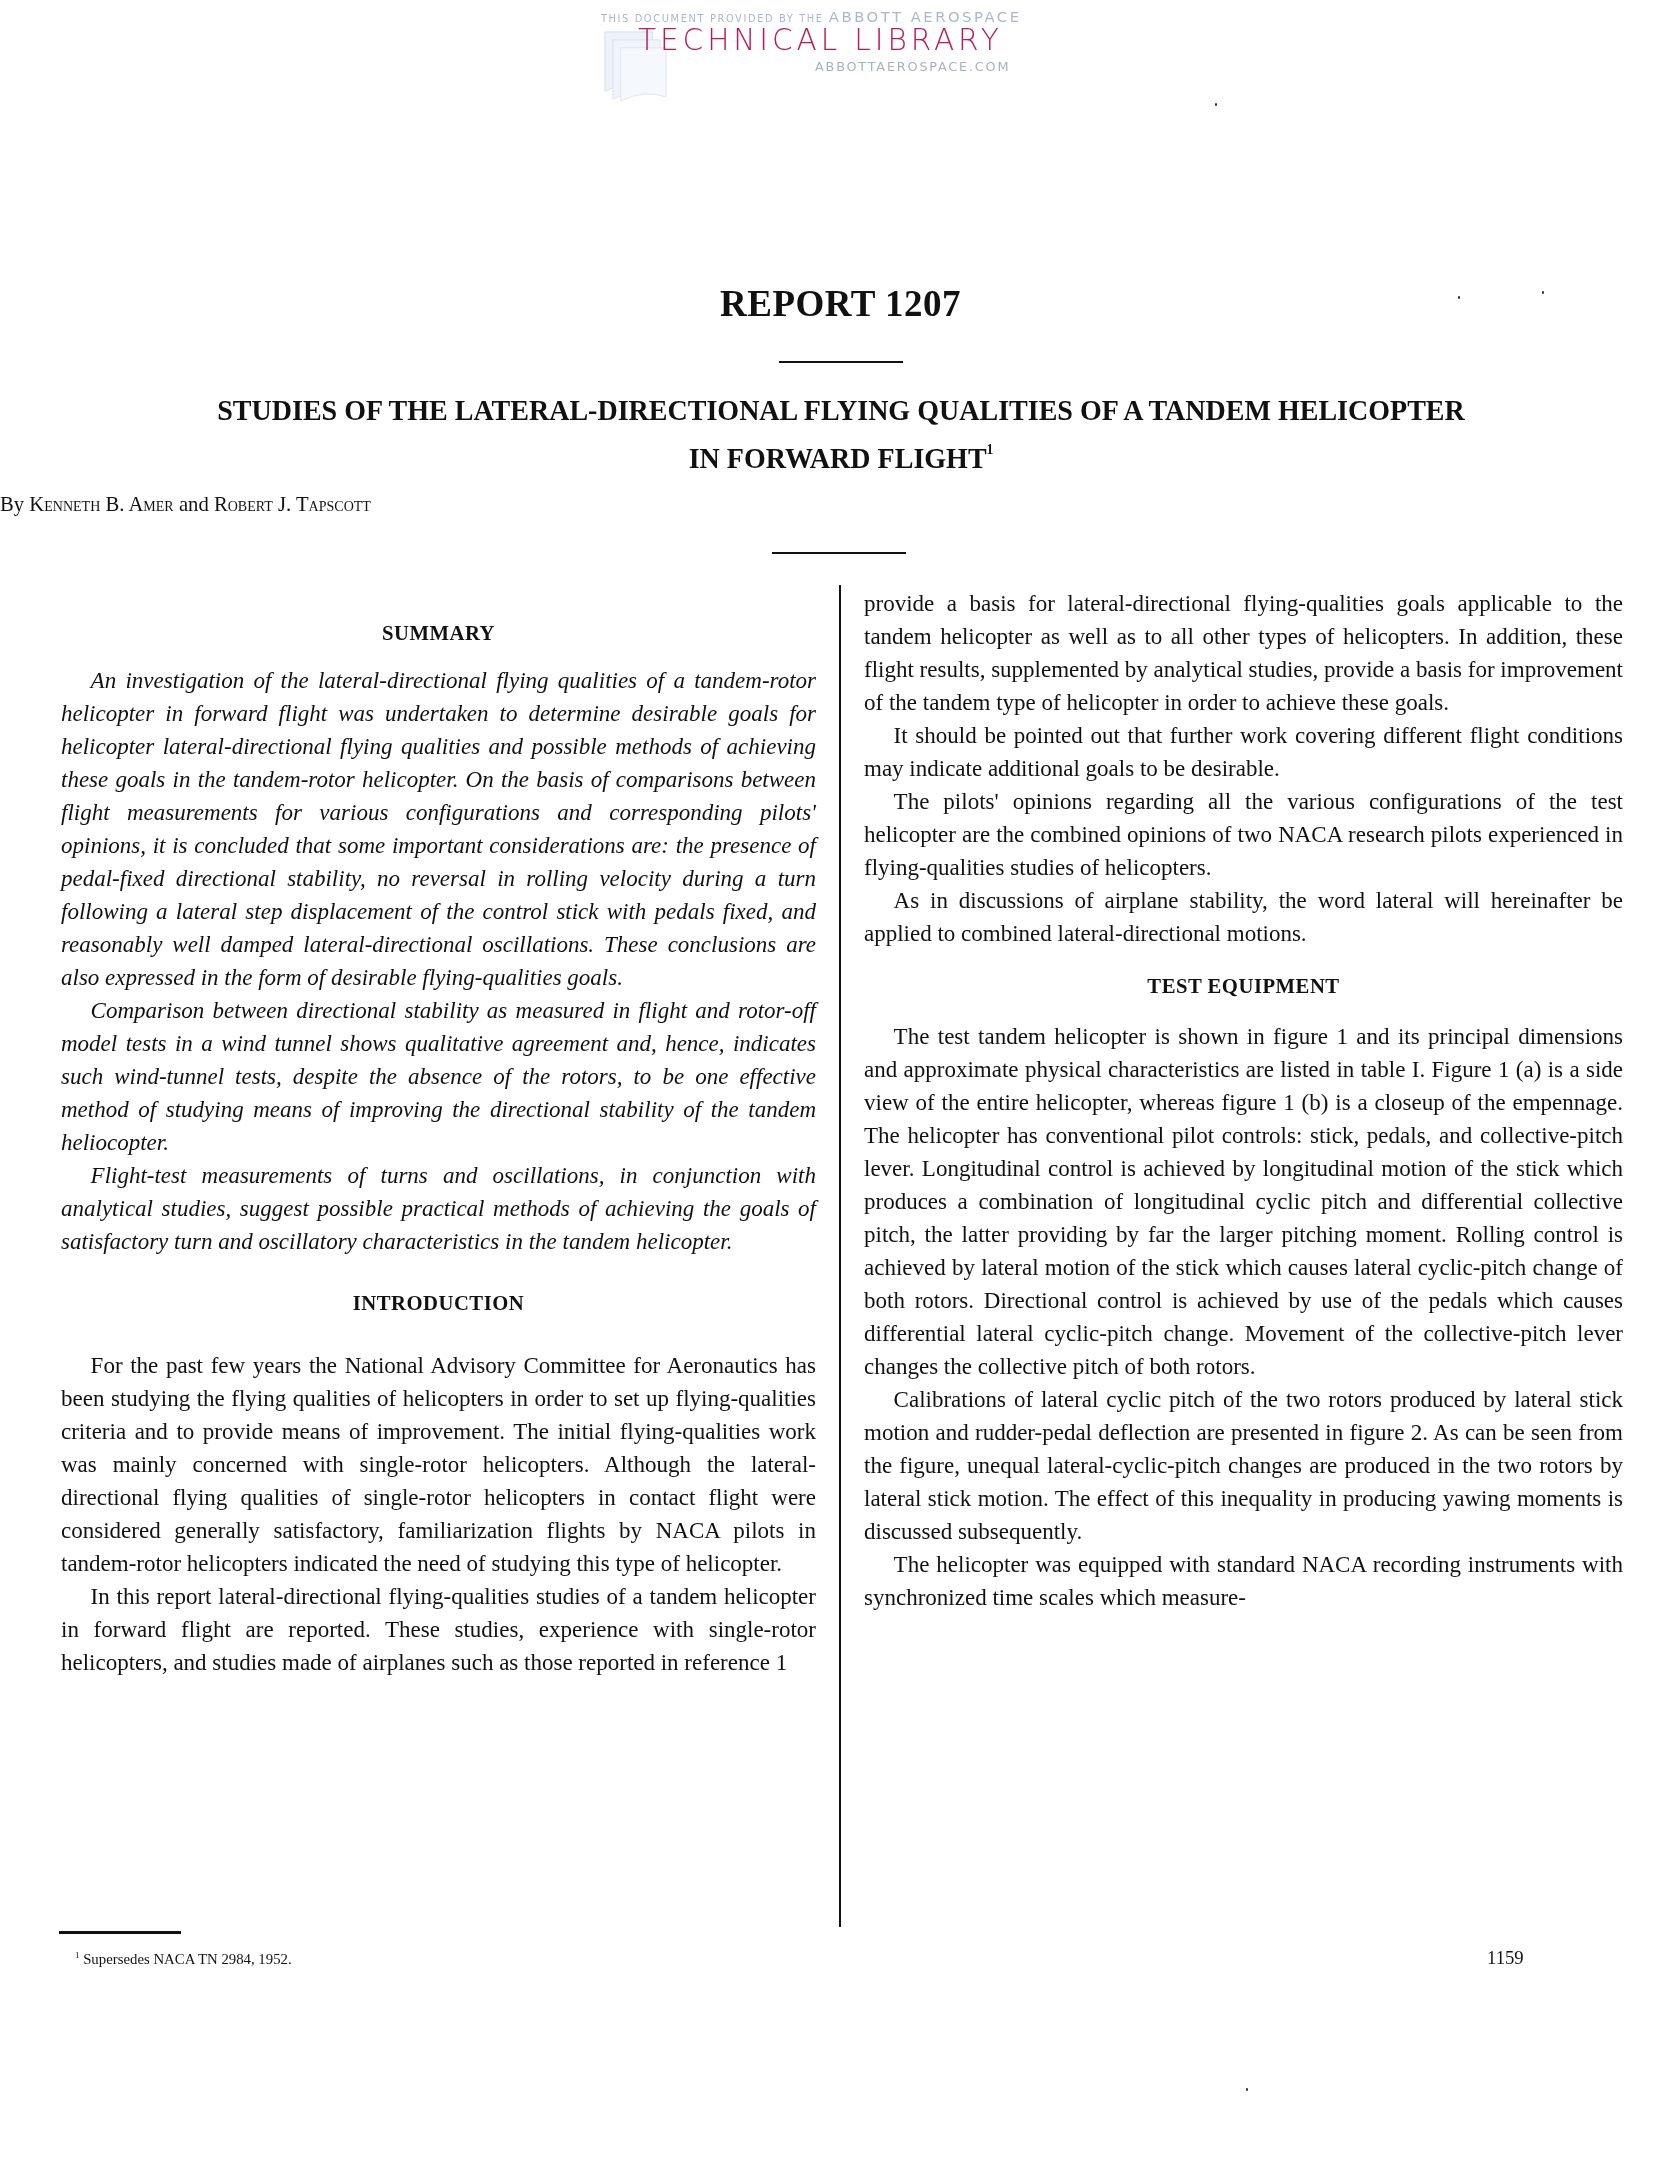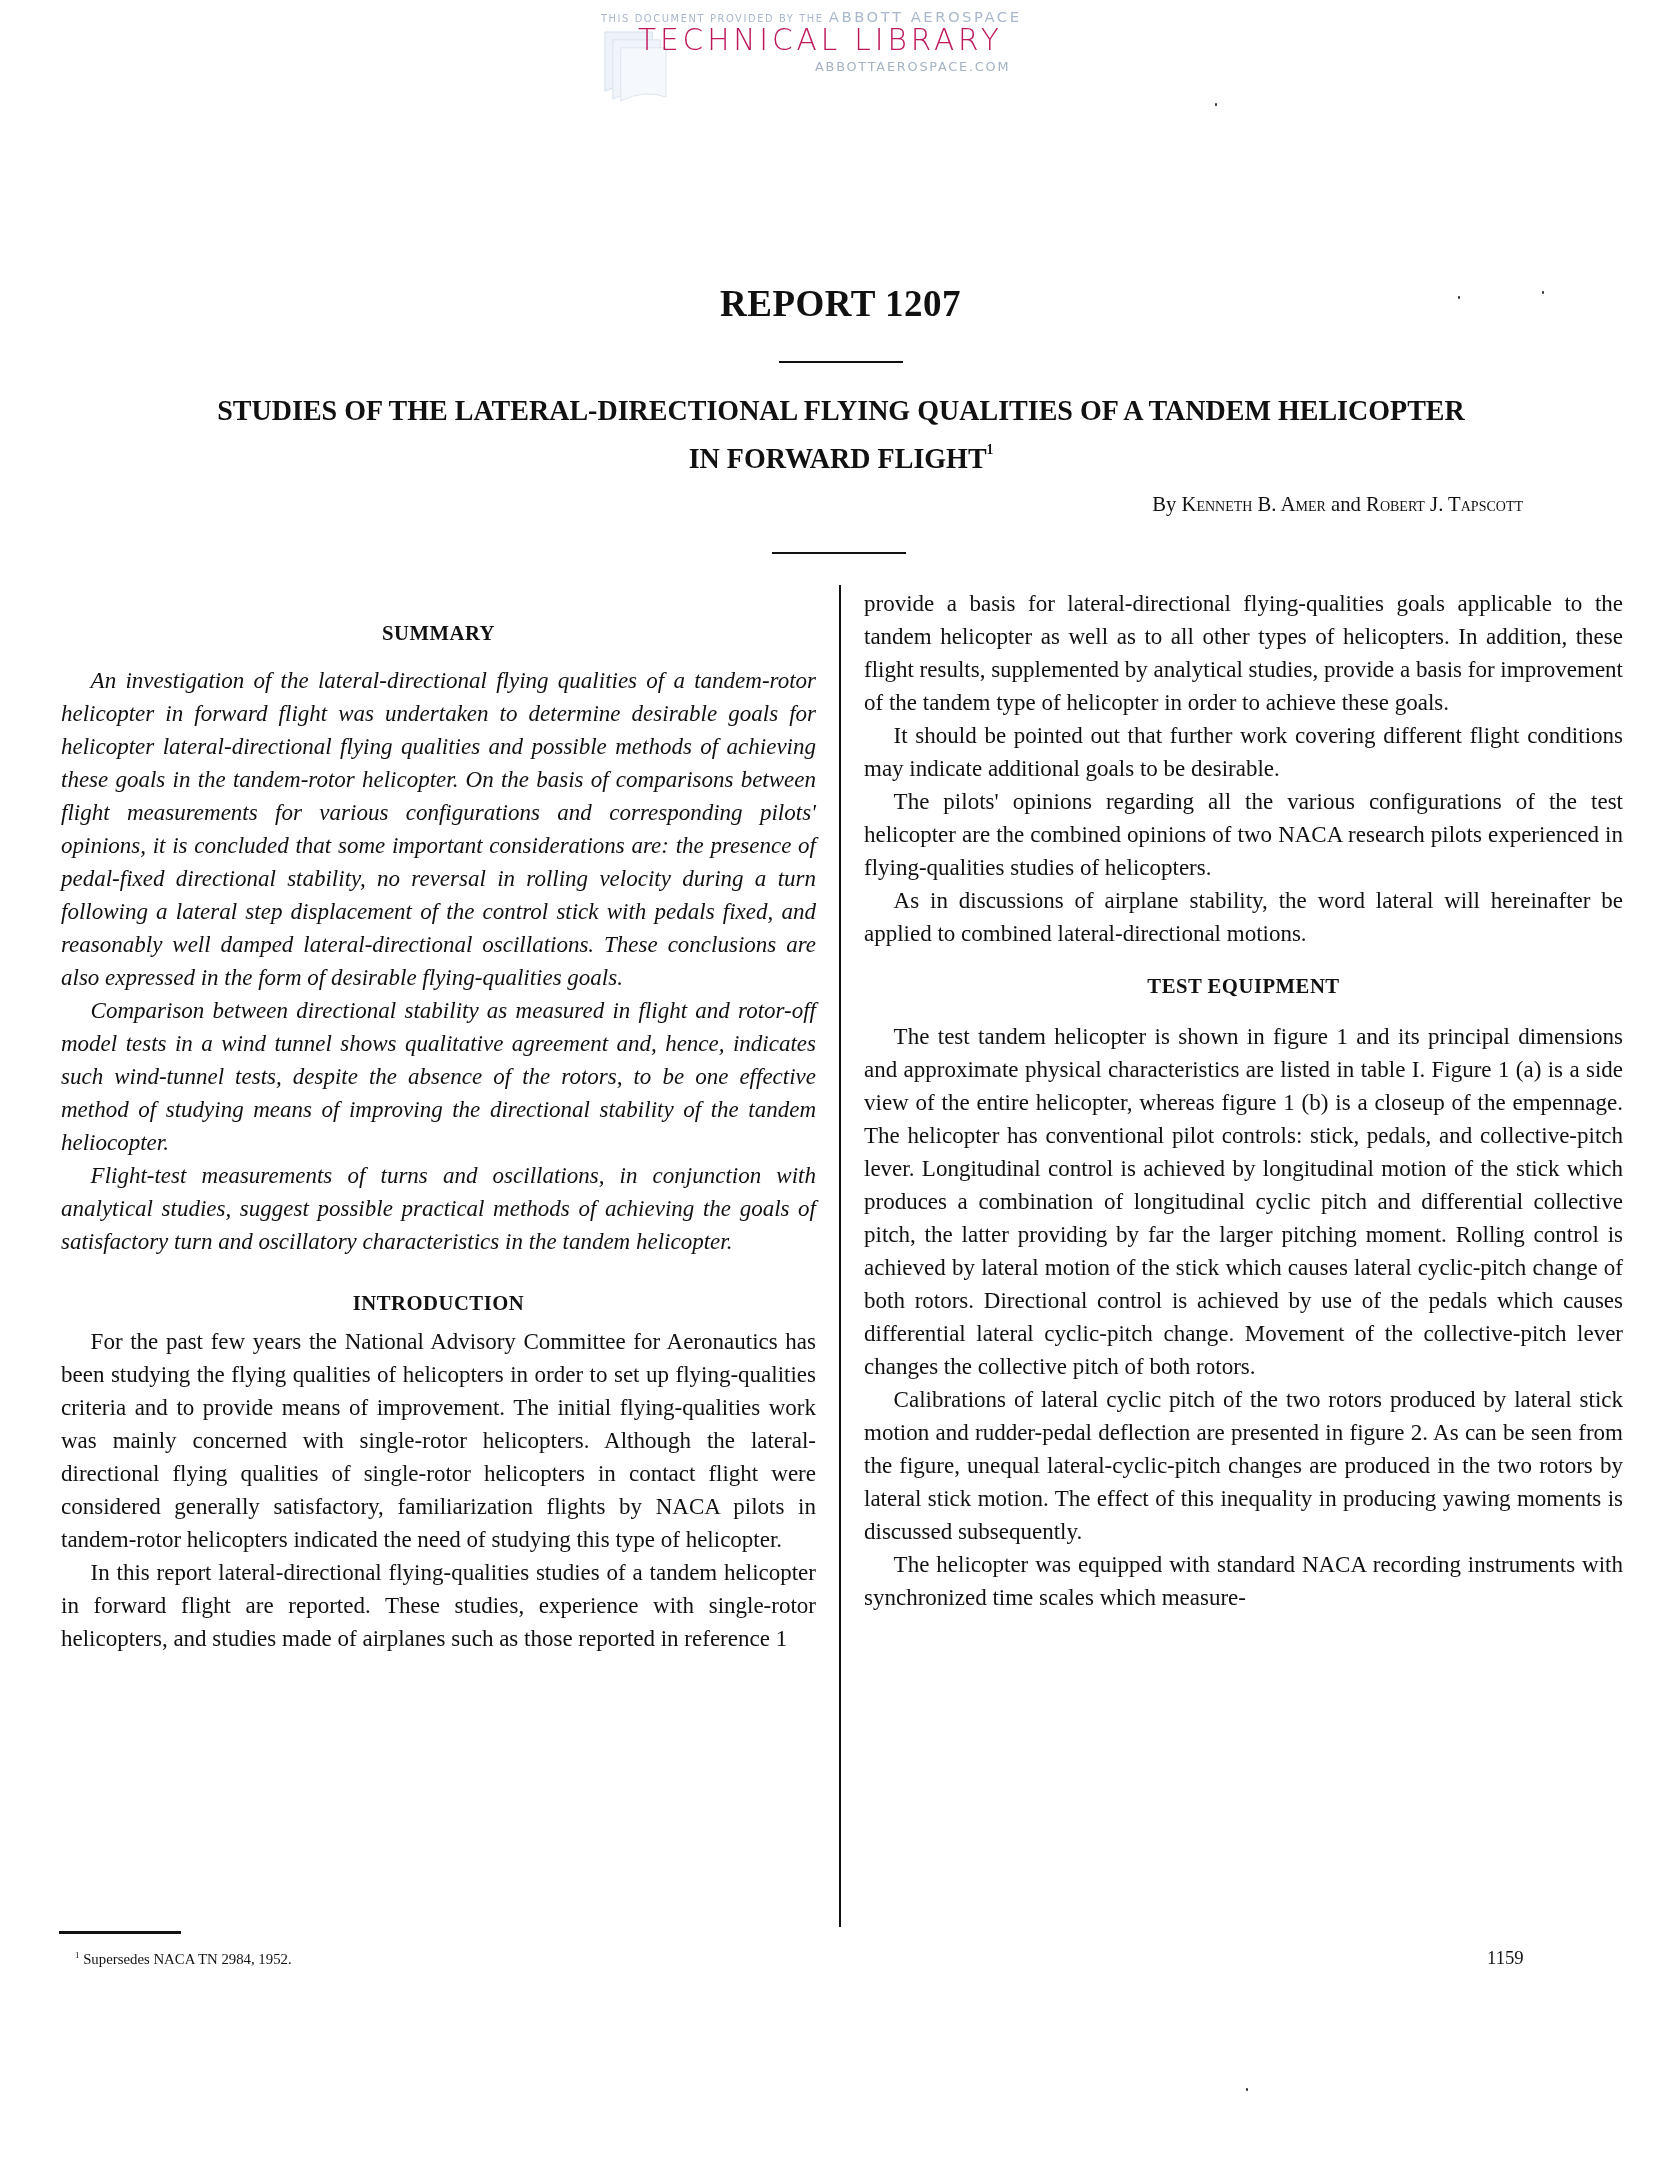--- a/index.html
+++ b/index.html
@@ -17,21 +17,21 @@
   .wm-line3 { position: absolute; left: 224px; top: 55px; font-family: "DejaVu Sans", sans-serif;
     font-size: 12.8px; letter-spacing: 1.8px; color: #a4b2c4; white-space: nowrap; }
 
   .report-title { position: absolute; left: 0; width: 1681px; top: 282px; text-align: center;
     font-family: "Liberation Serif", serif; font-weight: bold; font-size: 37px; letter-spacing: 0.5px; }
   .rule { position: absolute; height: 2px; background: #111; }
   .main-title { position: absolute; left: 55px; width: 1572px; top: 391px; text-align: center;
     font-family: "Liberation Serif", serif; font-weight: bold; font-size: 28.6px; line-height: 39px;
     transform: scaleX(0.98); transform-origin: center; }
   .main-title sup { font-size: 13.8px; vertical-align: 13.8px; }
-  .authors { position: absolute; left: 0; width: 1523px; top: 493px; text-align: right;
+  .authors { position: absolute; left: 0; width: 1523px; top: 493px; text-align: left;
     font-family: "Liberation Serif", serif; font-size: 20.7px; }
   .authors .sc { font-variant: small-caps; }
 
   .col { position: absolute; font-family: "Liberation Serif", serif; font-size: 23px;
     line-height: 33px; text-align: justify; }
   .col-left { left: 61px; top: 581px; width: 755px; }
   .col-right { left: 864px; top: 587px; width: 759px; }
   .col p { margin: 0; text-indent: 29.6px; }
   .col p.noindent { text-indent: 0; }
   .col .italic p { font-style: italic; }
@@ -80,21 +80,21 @@
 </div>
 <div class="rule" style="left:772px; top:552px; width:134px;"></div>
 
 <div class="col col-left">
   <p class="section-head" style="margin-bottom:13.8px;margin-top:36px;">SUMMARY</p>
   <div class="italic">
     <p>An investigation of the lateral-directional flying qualities of a tandem-rotor helicopter in forward flight was undertaken to determine desirable goals for helicopter lateral-directional flying qualities and possible methods of achieving these goals in the tandem-rotor helicopter. On the basis of comparisons between flight measurements for various configurations and corresponding pilots' opinions, it is concluded that some important considerations are: the presence of pedal-fixed directional stability, no reversal in rolling velocity during a turn following a lateral step displacement of the control stick with pedals fixed, and reasonably well damped lateral-directional oscillations. These conclusions are also expressed in the form of desirable flying-qualities goals.</p>
     <p>Comparison between directional stability as measured in flight and rotor-off model tests in a wind tunnel shows qualitative agreement and, hence, indicates such wind-tunnel tests, despite the absence of the rotors, to be one effective method of studying means of improving the directional stability of the tandem heliocopter.</p>
     <p>Flight-test measurements of turns and oscillations, in conjunction with analytical studies, suggest possible practical methods of achieving the goals of satisfactory turn and oscillatory characteristics in the tandem helicopter.</p>
   </div>
-  <p class="section-head" style="margin-top:29.6px; margin-bottom:5px;">INTRODUCTION</p>
+  <p class="section-head" style="margin-top:29.6px; margin-bottom:29px;">INTRODUCTION</p>
   <p>For the past few years the National Advisory Committee for Aeronautics has been studying the flying qualities of helicopters in order to set up flying-qualities criteria and to provide means of improvement. The initial flying-qualities work was mainly concerned with single-rotor helicopters. Although the lateral-directional flying qualities of single-rotor helicopters in contact flight were considered generally satisfactory, familiarization flights by NACA pilots in tandem-rotor helicopters indicated the need of studying this type of helicopter.</p>
   <p>In this report lateral-directional flying-qualities studies of a tandem helicopter in forward flight are reported. These studies, experience with single-rotor helicopters, and studies made of airplanes such as those reported in reference 1</p>
 </div>
 
 <div class="divider"></div>
 
 <div class="col col-right">
   <p class="noindent">provide a basis for lateral-directional flying-qualities goals applicable to the tandem helicopter as well as to all other types of helicopters. In addition, these flight results, supplemented by analytical studies, provide a basis for improvement of the tandem type of helicopter in order to achieve these goals.</p>
   <p>It should be pointed out that further work covering different flight conditions may indicate additional goals to be desirable.</p>
   <p>The pilots' opinions regarding all the various configurations of the test helicopter are the combined opinions of two NACA research pilots experienced in flying-qualities studies of helicopters.</p>

